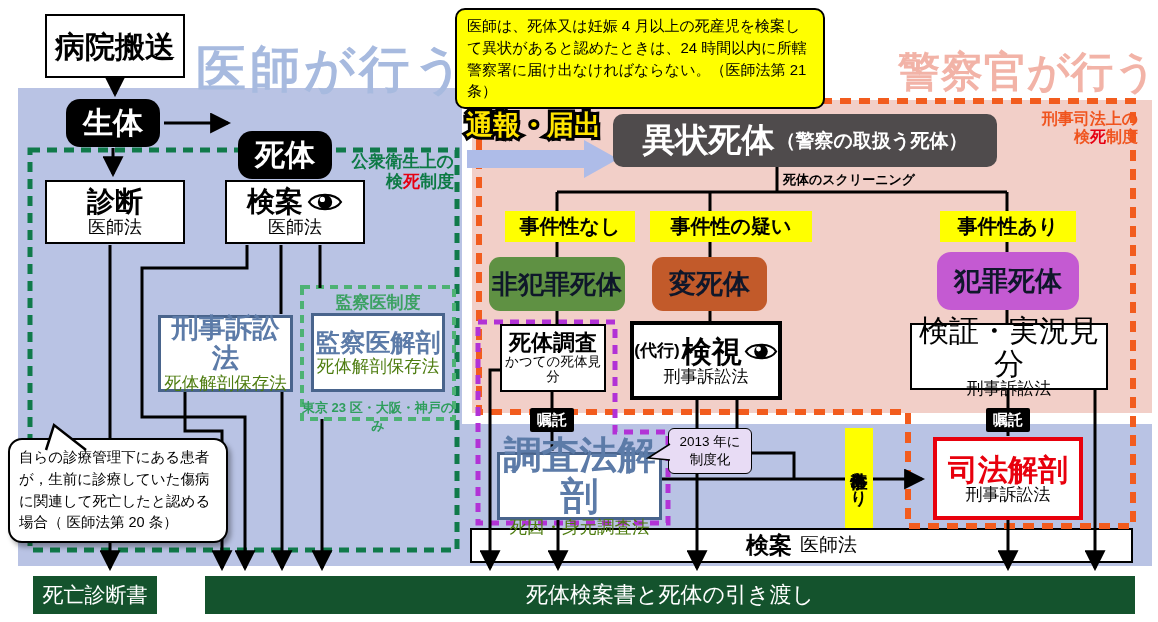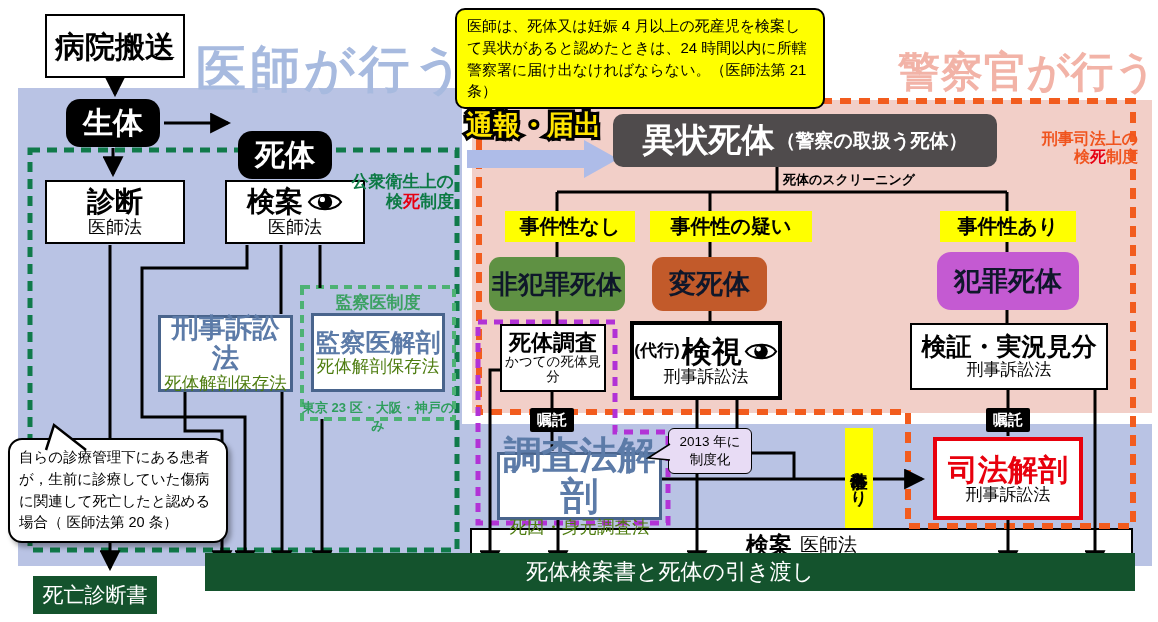--- a/index.html
+++ b/index.html
@@ -23,21 +23,21 @@
   .bubble{position:absolute;background:#ffff00;border:2.5px solid #000;border-radius:10px;
        z-index:5;font-size:15px;line-height:1.45;padding:5px 10px;color:#000;}
   .wbubble{position:absolute;background:#fff;border:2.5px solid #000;border-radius:14px;
        z-index:5;font-size:14.5px;line-height:1.5;padding:7px 9px;color:#000;
        box-shadow:3px 4px 5px rgba(0,0,0,.35);}
   .lbubble{position:absolute;background:#e8dcf5;border:1.5px solid #000;border-radius:6px;
        z-index:5;font-size:13.5px;line-height:1.3;text-align:center;color:#000;
        display:flex;align-items:center;justify-content:center;}
   .greenbar{position:absolute;background:#14532d;color:#fff;display:flex;align-items:center;
        justify-content:center;z-index:3;font-size:22px;}
-  .sysnote{position:absolute;font-weight:bold;text-align:right;z-index:3;line-height:1.15;margin-top:20px;}
+  .sysnote{position:absolute;font-weight:bold;text-align:right;z-index:3;line-height:1.15;}
   .red{color:#e60012;}
   .stroketext{position:absolute;z-index:5;font-weight:bold;white-space:nowrap;}
   .stroketext .under{position:absolute;left:0;top:0;-webkit-text-stroke:6px #000;color:#000;}
   .stroketext .over{position:relative;color:#ffe400;}
   .smallnote{position:absolute;z-index:3;font-weight:bold;}
   .vlabel{position:absolute;background:#ffff00;color:#000;font-weight:bold;z-index:3;
        writing-mode:vertical-rl;display:flex;align-items:center;justify-content:center;}
 </style>
 </head>
 <body>
@@ -50,21 +50,21 @@
 
   <div class="watermark" style="left:196px;top:36px;font-size:50px;letter-spacing:4px;color:#a7badf;">医師が行う</div>
   <div class="watermark" style="left:898px;top:44px;font-size:42px;letter-spacing:1px;color:#f2b3a7;">警察官が行う</div>
 
   <div class="box" style="left:470px;top:528px;width:663px;height:35px;z-index:1;flex-direction:row;gap:8px;">
     <span style="font-size:23px;font-weight:bold;">検案</span>
     <span style="font-size:19px;">医師法</span>
   </div>
 
   <div class="greenbar" style="left:33px;top:576px;width:124px;height:38px;font-size:21px;">死亡診断書</div>
-  <div class="greenbar" style="left:205px;top:553px;width:930px;height:38px;">死体検案書と死体の引き渡し</div>
+  <div class="greenbar" style="left:205px;top:576px;width:930px;height:38px;">死体検案書と死体の引き渡し</div>
 
   <svg class="layer" width="1158" height="622" viewBox="0 0 1158 622">
     <defs>
       <marker id="ah" viewBox="0 0 10 10" refX="8.5" refY="5" markerWidth="7" markerHeight="7" orient="auto-start-reverse">
           <path d="M0,0 L10,5 L0,10 z" fill="#000"></path>
         </marker>
     </defs>
 
     <rect x="30" y="150" width="427" height="400" fill="none" stroke="#107a4a" stroke-width="5" stroke-dasharray="10 7"></rect>
     <polygon points="479,101 1133,101 1133,526 908,526 908,412 479,412" fill="none" stroke="#f25c1e" stroke-width="6" stroke-dasharray="11 8"></polygon>
@@ -196,21 +196,21 @@
       <svg width="34" height="23" viewBox="0 0 36 24">
         <path d="M2,12 C8,2.5 28,2.5 34,12 C28,21.5 8,21.5 2,12 Z" fill="#fff" stroke="#000" stroke-width="2.2"></path>
         <circle cx="18" cy="12" r="7.2" fill="#000"></circle>
         <circle cx="15.4" cy="9.4" r="2.6" fill="#fff"></circle>
       </svg>
     </span>
     <span style="font-size:17px;">刑事訴訟法</span>
   </div>
 
   <div class="box" style="left:910px;top:323px;width:198px;height:67px;">
-    <span style="font-size:25px;font-weight:bold;">検証・実況見分</span>
+    <span style="font-size:30px;font-weight:normal;">検証・実況見分</span>
     <span style="font-size:17px;">刑事訴訟法</span>
   </div>
 
   <div class="blackpill" style="left:530px;top:408px;width:44px;height:24px;font-size:15px;border-radius:2px;">嘱託</div>
   <div class="blackpill" style="left:986px;top:408px;width:44px;height:24px;font-size:15px;border-radius:2px;">嘱託</div>
 
   <div class="box" style="left:497px;top:452px;width:165px;height:68px;border:3px solid #49648c;">
     <span class="slate-title" style="font-size:38px;">調査法解剖</span>
     <span class="lawtext" style="font-size:17.5px;">死因・身元調査法</span>
   </div>

